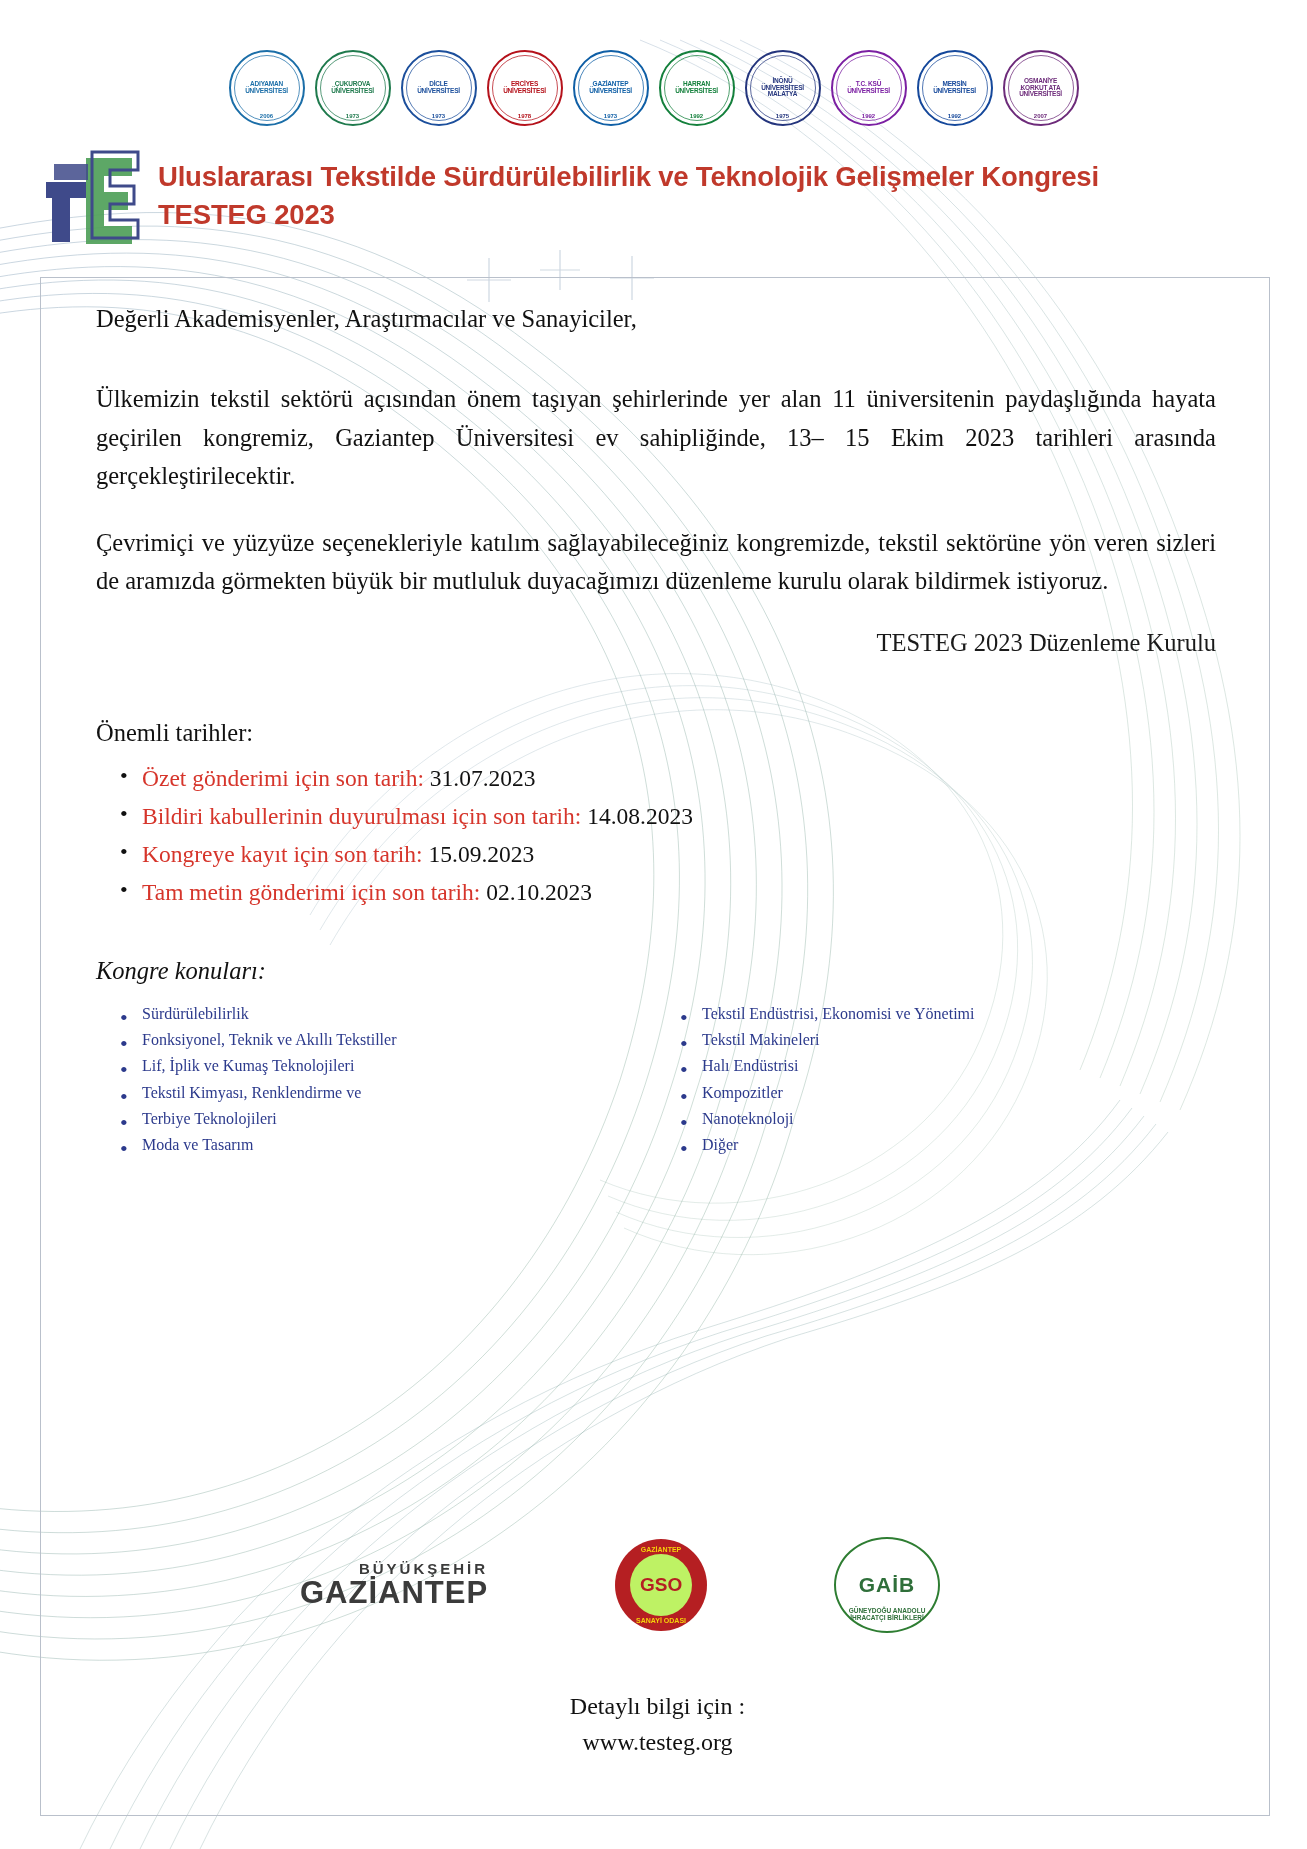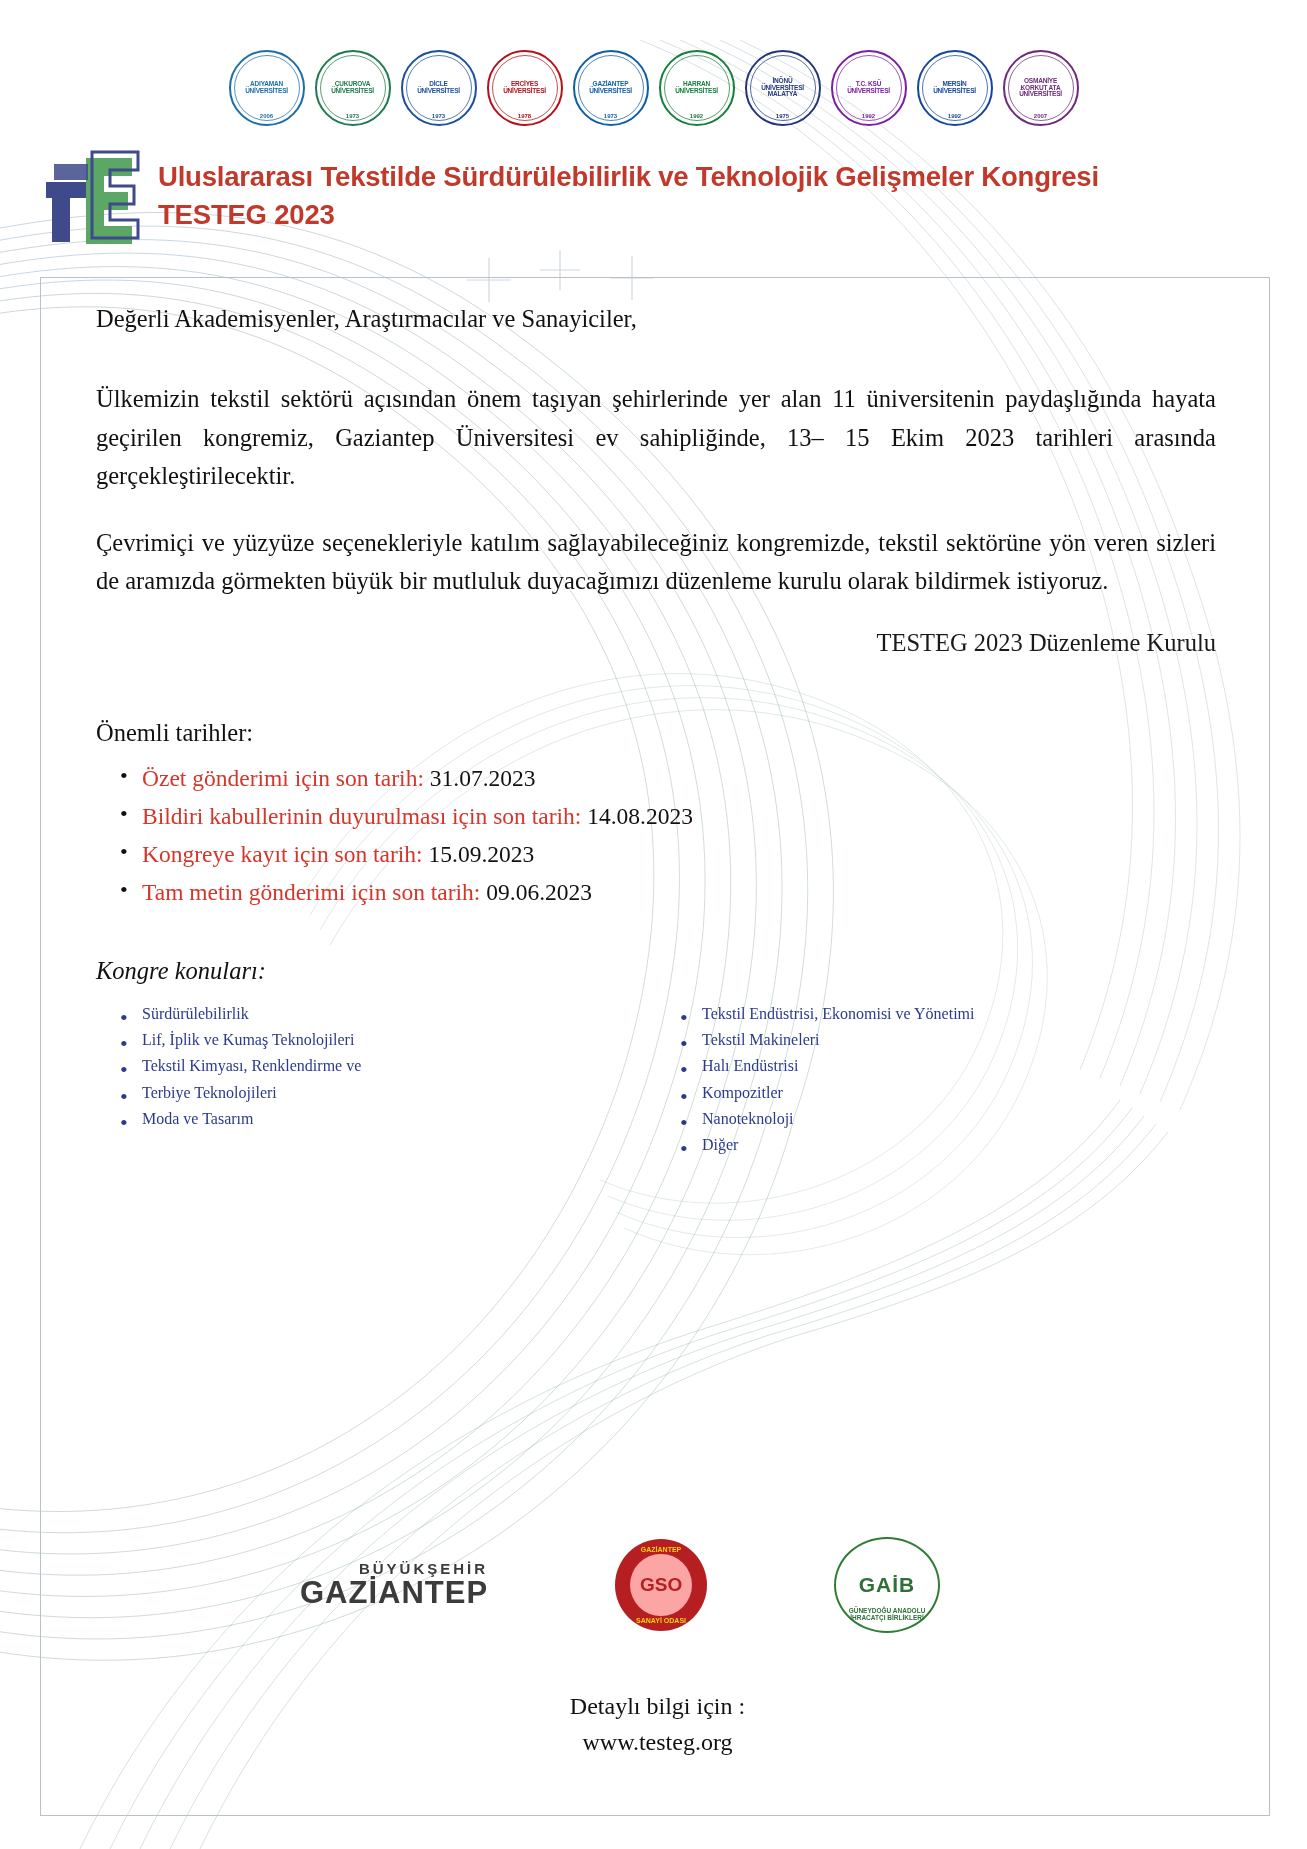--- a/index.html
+++ b/index.html
@@ -245,21 +245,21 @@
     position: relative;
     display: flex;
     align-items: center;
     justify-content: center;
     font-family: "Liberation Sans", sans-serif;
   }
   #gso-logo .inner {
     width: 62px;
     height: 62px;
     border-radius: 50%;
-    background: #fca5a5;
+    background: #bef264;
     color: #b51f22;
     display: flex;
     align-items: center;
     justify-content: center;
     font-weight: bold;
     font-size: 19px;
   }
   #gso-logo .top-txt, #gso-logo .bot-txt {
     position: absolute;
     left: 0; right: 0;
@@ -460,27 +460,28 @@
   <p class="para greet">Değerli Akademisyenler, Araştırmacılar ve Sanayiciler,</p>
   <p class="para">Ülkemizin tekstil sektörü açısından önem taşıyan şehirlerinde yer alan 11 üniversitenin paydaşlığında hayata geçirilen kongremiz, Gaziantep Üniversitesi ev sahipliğinde, 13– 15 Ekim 2023 tarihleri arasında gerçekleştirilecektir.</p>
   <p class="para">Çevrimiçi ve yüzyüze seçenekleriyle katılım sağlayabileceğiniz kongremizde, tekstil sektörüne yön veren sizleri de aramızda görmekten büyük bir mutluluk duyacağımızı düzenleme kurulu olarak bildirmek istiyoruz.</p>
   <p class="signoff">TESTEG 2023 Düzenleme Kurulu</p>
 
   <h3 class="sect">Önemli tarihler:</h3>
   <ul class="dates" id="dates-list">
       <li><span class="lbl" style="color: rgb(214, 53, 43);">Özet gönderimi için son tarih:</span><span> 31.07.2023</span></li>
       <li><span class="lbl" style="color: rgb(214, 53, 43);">Bildiri kabullerinin duyurulması için son tarih:</span><span> 14.08.2023</span></li>
       <li><span class="lbl" style="color: rgb(214, 53, 43);">Kongreye kayıt için son tarih:</span><span> 15.09.2023</span></li>
-      <li><span class="lbl" style="color: rgb(214, 53, 43); text-align: right;">Tam metin gönderimi için son tarih:</span><span> 09.06.2023</span></li>
+      <li><span class="lbl" style="color: rgb(214, 53, 43); text-align: right;">Tam metin gönderimi için son tarih:</span><span> 02.10.2023</span></li>
     </ul>
 
   <h3 class="sect konular">Kongre konuları:</h3>
   <div id="topics">
     <ul class="topic-col" id="topics-left">
         <li>Sürdürülebilirlik</li>
+        <li>Fonksiyonel, Teknik ve Akıllı Tekstiller</li>
         <li>Lif, İplik ve Kumaş Teknolojileri</li>
         <li>Tekstil Kimyası, Renklendirme ve</li>
         <li>Terbiye Teknolojileri</li>
         <li>Moda ve Tasarım</li>
       </ul>
     <ul class="topic-col" id="topics-right">
         <li>Tekstil Endüstrisi, Ekonomisi ve Yönetimi</li>
         <li>Tekstil Makineleri</li>
         <li>Halı Endüstrisi</li>
         <li>Kompozitler</li>

